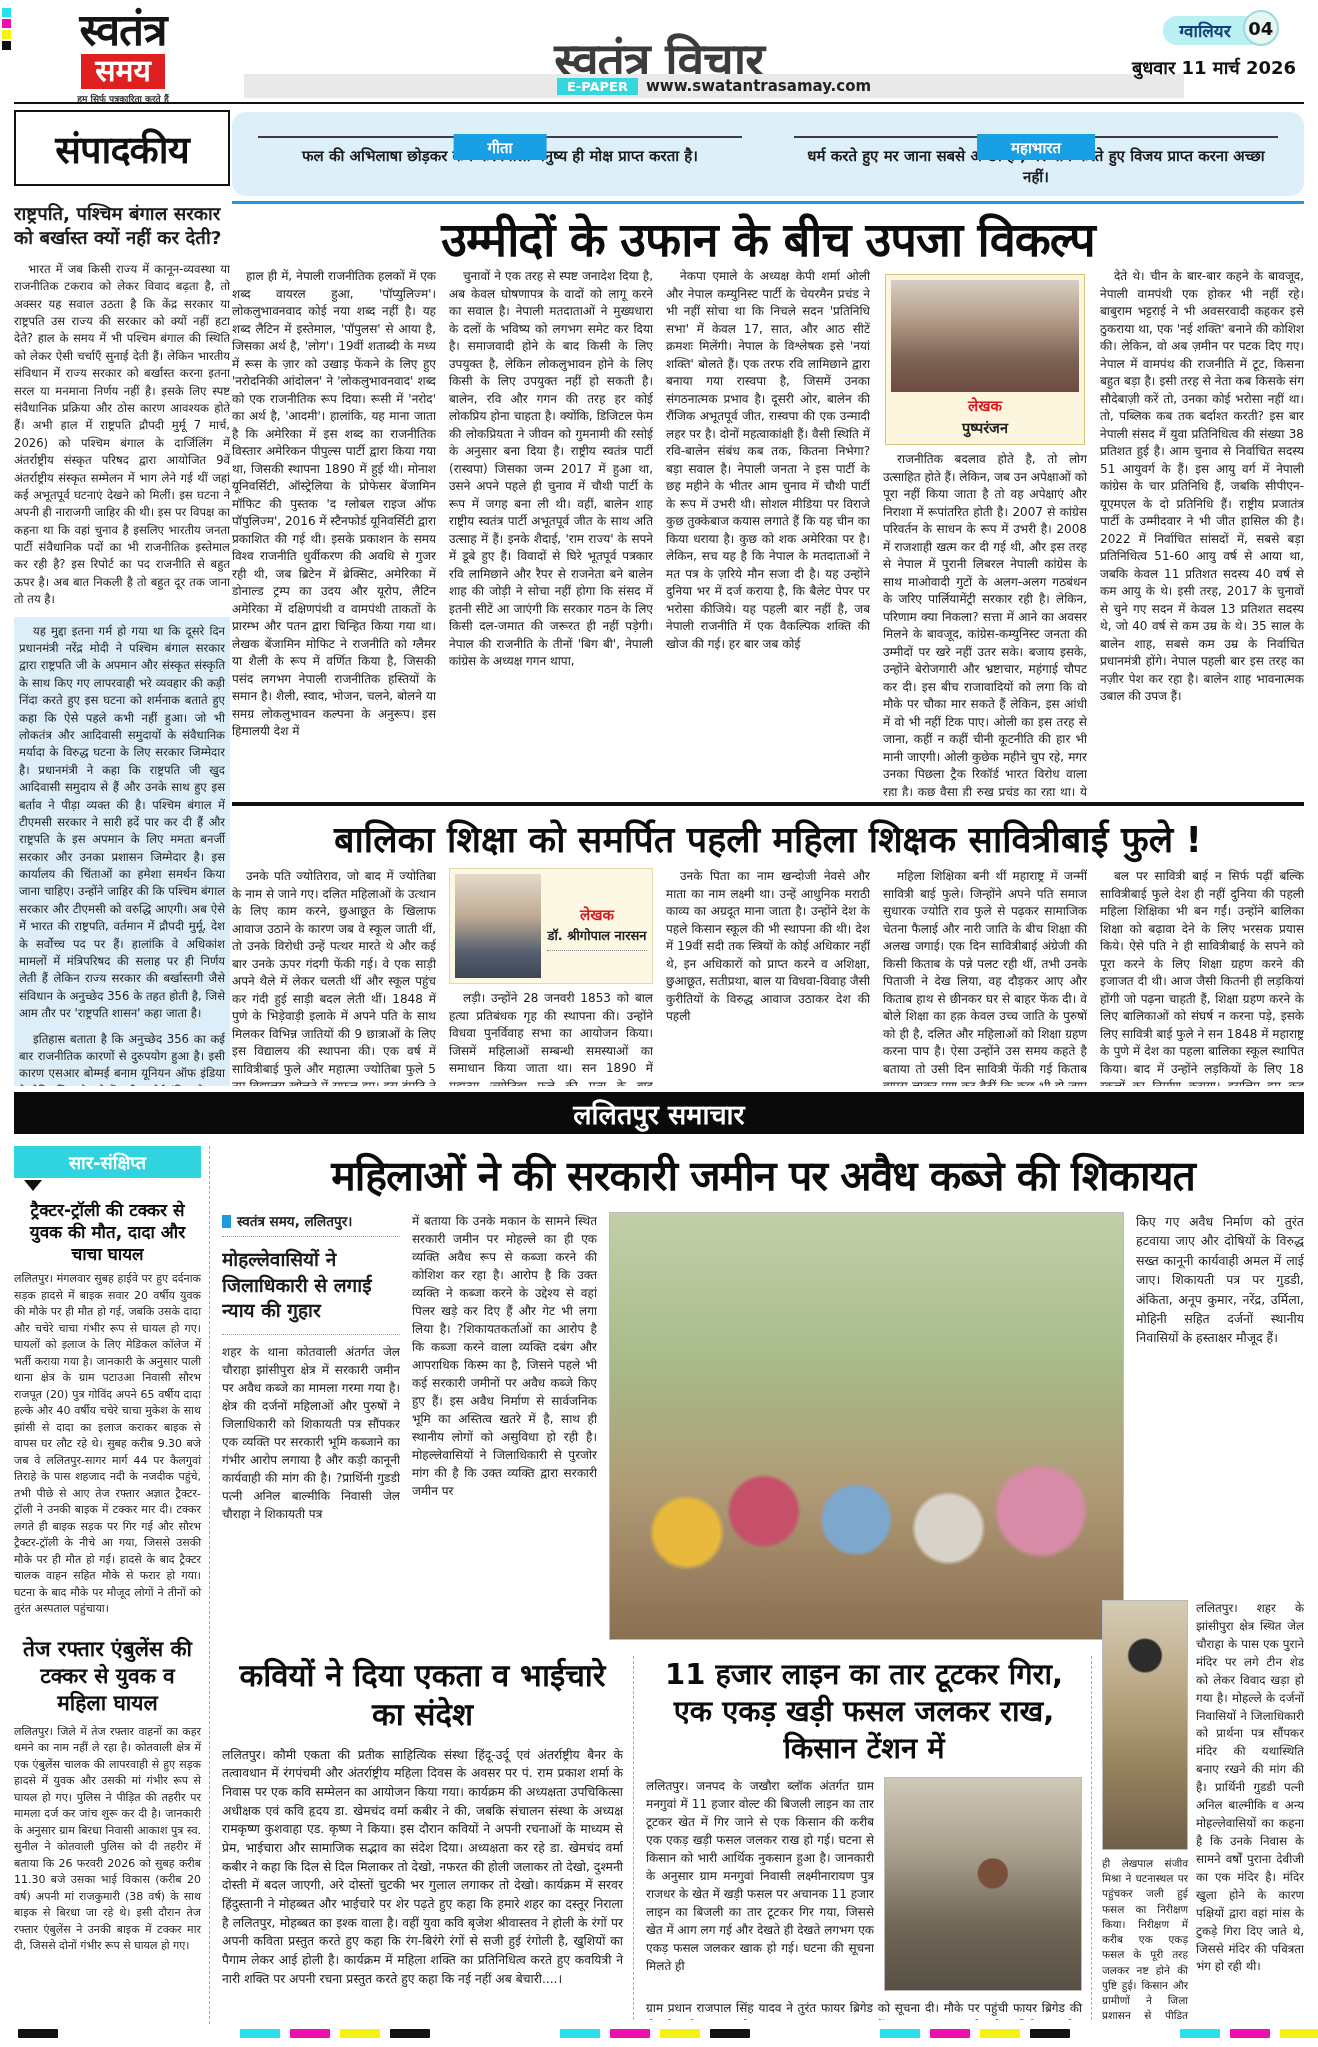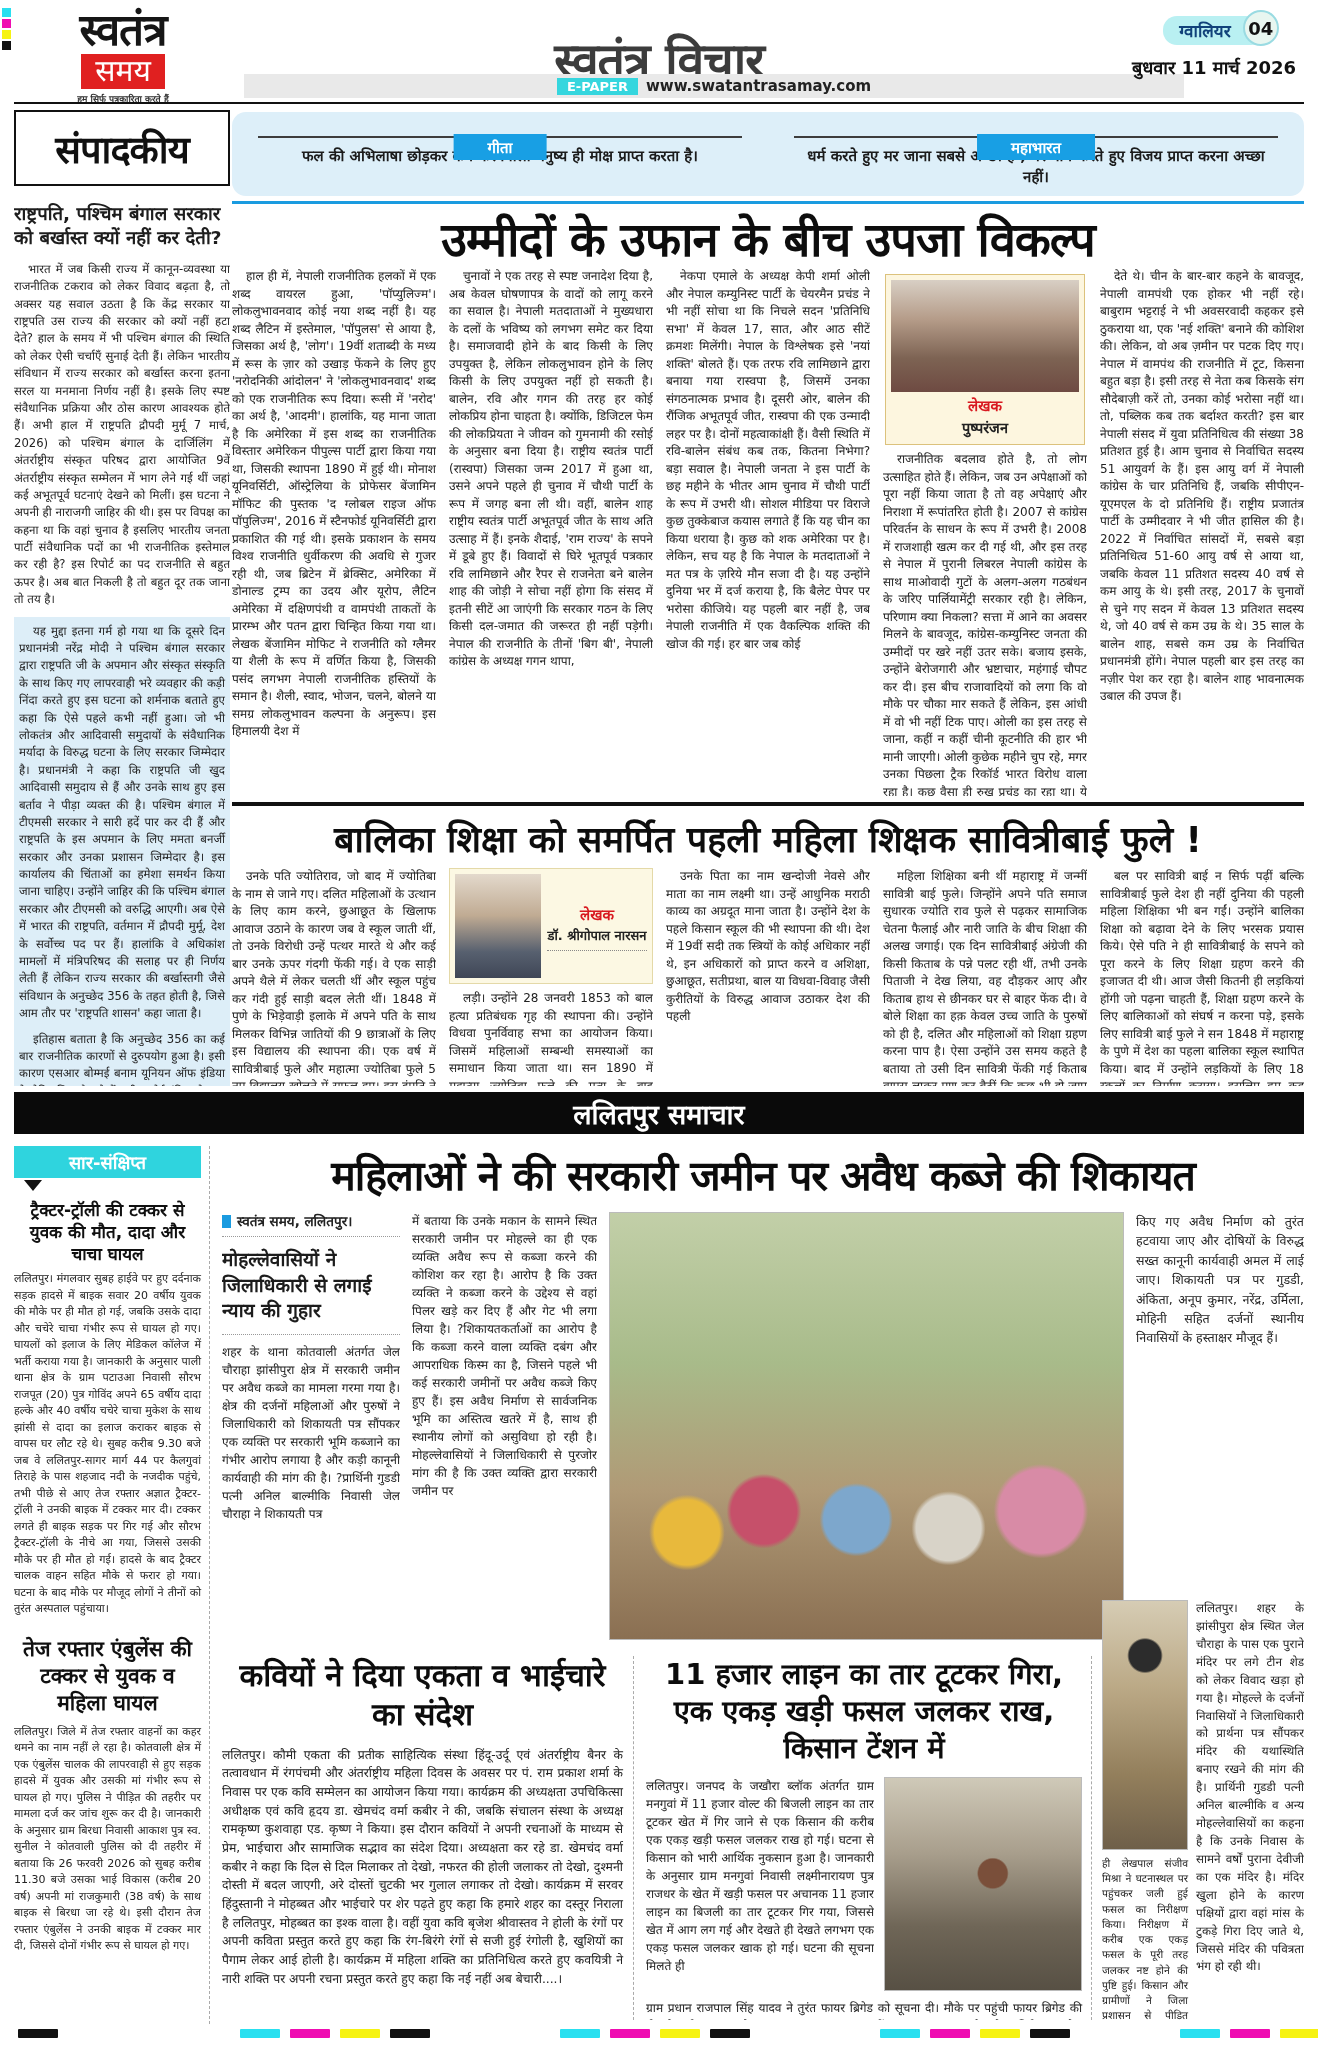--- a/index.html
+++ b/index.html
@@ -17,21 +17,21 @@
   .corner-marks { position:absolute; left:2px; top:8px; display:flex; flex-direction:column; gap:2px; }
   .corner-marks .m { width:9px; height:9px; }
   .reg-row { position:absolute; left:0; right:0; bottom:8px; height:10px; }
   .reg-group { position:absolute; display:flex; gap:10px; }
   .dash { width:40px; height:9px; border-radius:1px; }
   .c-cyan{background:#29e0f0;} .c-mag{background:#ef0db2;} .c-yel{background:#f6f312;} .c-blk{background:#111;}
   
   .header { position:absolute; left:14px; top:6px; width:1290px; height:94px; }
   .logo { position:absolute; left:14px; top:2px; width:190px; text-align:center; }
   .logo-top { font-size:44px; font-weight:800; color:#161616; line-height:1.0; letter-spacing:-1px;}
-  .logo-bottom { display:inline-block; margin-top:2px; background:#e02020; color:#fff; font-size:30px; font-weight:400; padding:0 14px; line-height:1.15;}
+  .logo-bottom { display:inline-block; margin-top:2px; background:#e02020; color:#fff; font-size:30px; font-weight:700; padding:0 14px; line-height:1.15;}
   .logo-tagline { font-size:9px; color:#333; margin-top:3px; font-weight:600;}
   .paper-title { position:absolute; left:0; right:0; top:20px; text-align:center; font-size:48px; font-weight:700; color:#3c3c3c; letter-spacing:-1px;}
   .epaper-bar { position:absolute; left:230px; top:68px; width:940px; height:24px; background:#e9e9e9; display:flex; align-items:center; justify-content:center; gap:8px;}
   .epaper-badge { background:#35d6de; color:#fff; font-weight:800; font-size:13px; padding:1px 10px; }
   .website { font-size:15px; font-weight:700; color:#222; }
   .edition-block { position:absolute; right:0; top:10px; width:180px; text-align:center;}
   .edition-pill { position:relative; display:inline-block; background:#b9f0f2; border-radius:14px; padding:3px 34px 3px 16px; font-size:17px; font-weight:800; color:#11427a;}
   .page-circle { position:absolute; right:-14px; top:-6px; width:36px; height:36px; background:#e8f6f0; border:2px solid #9adbe2; border-radius:50%; display:flex; align-items:center; justify-content:center; font-size:18px; font-weight:800; color:#111;}
   .date-line { margin-top:10px; font-size:18px; font-weight:800; color:#111;}
   .header-rule { position:absolute; left:14px; top:102px; width:1290px; height:2px; background:#111; }

